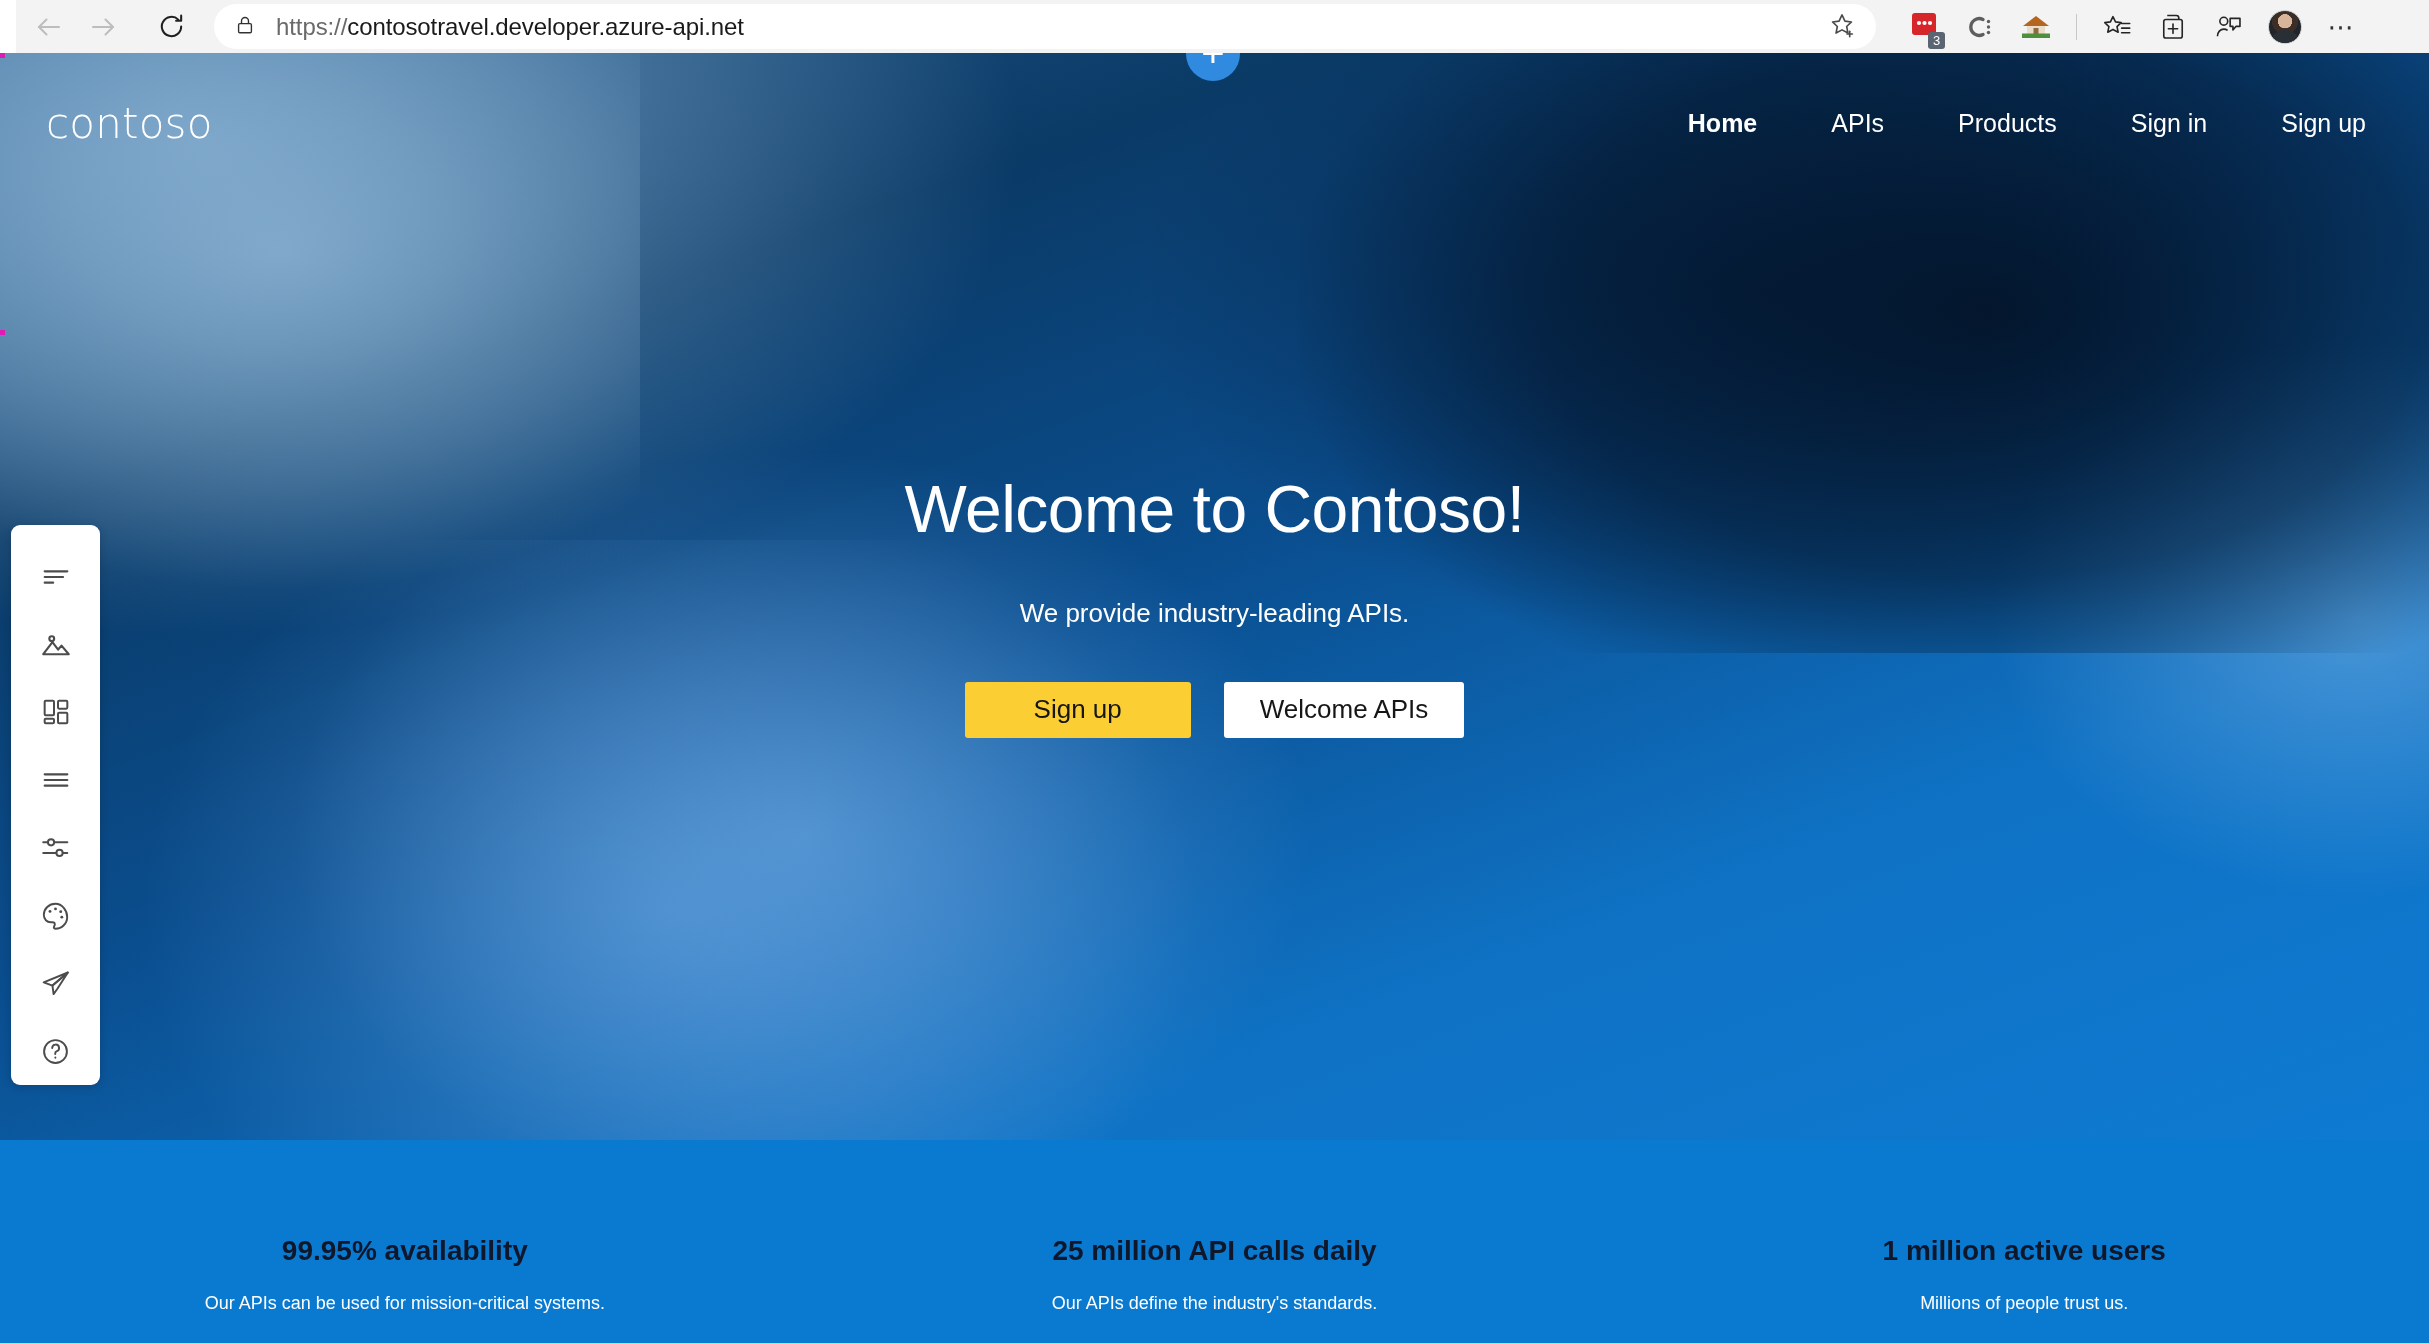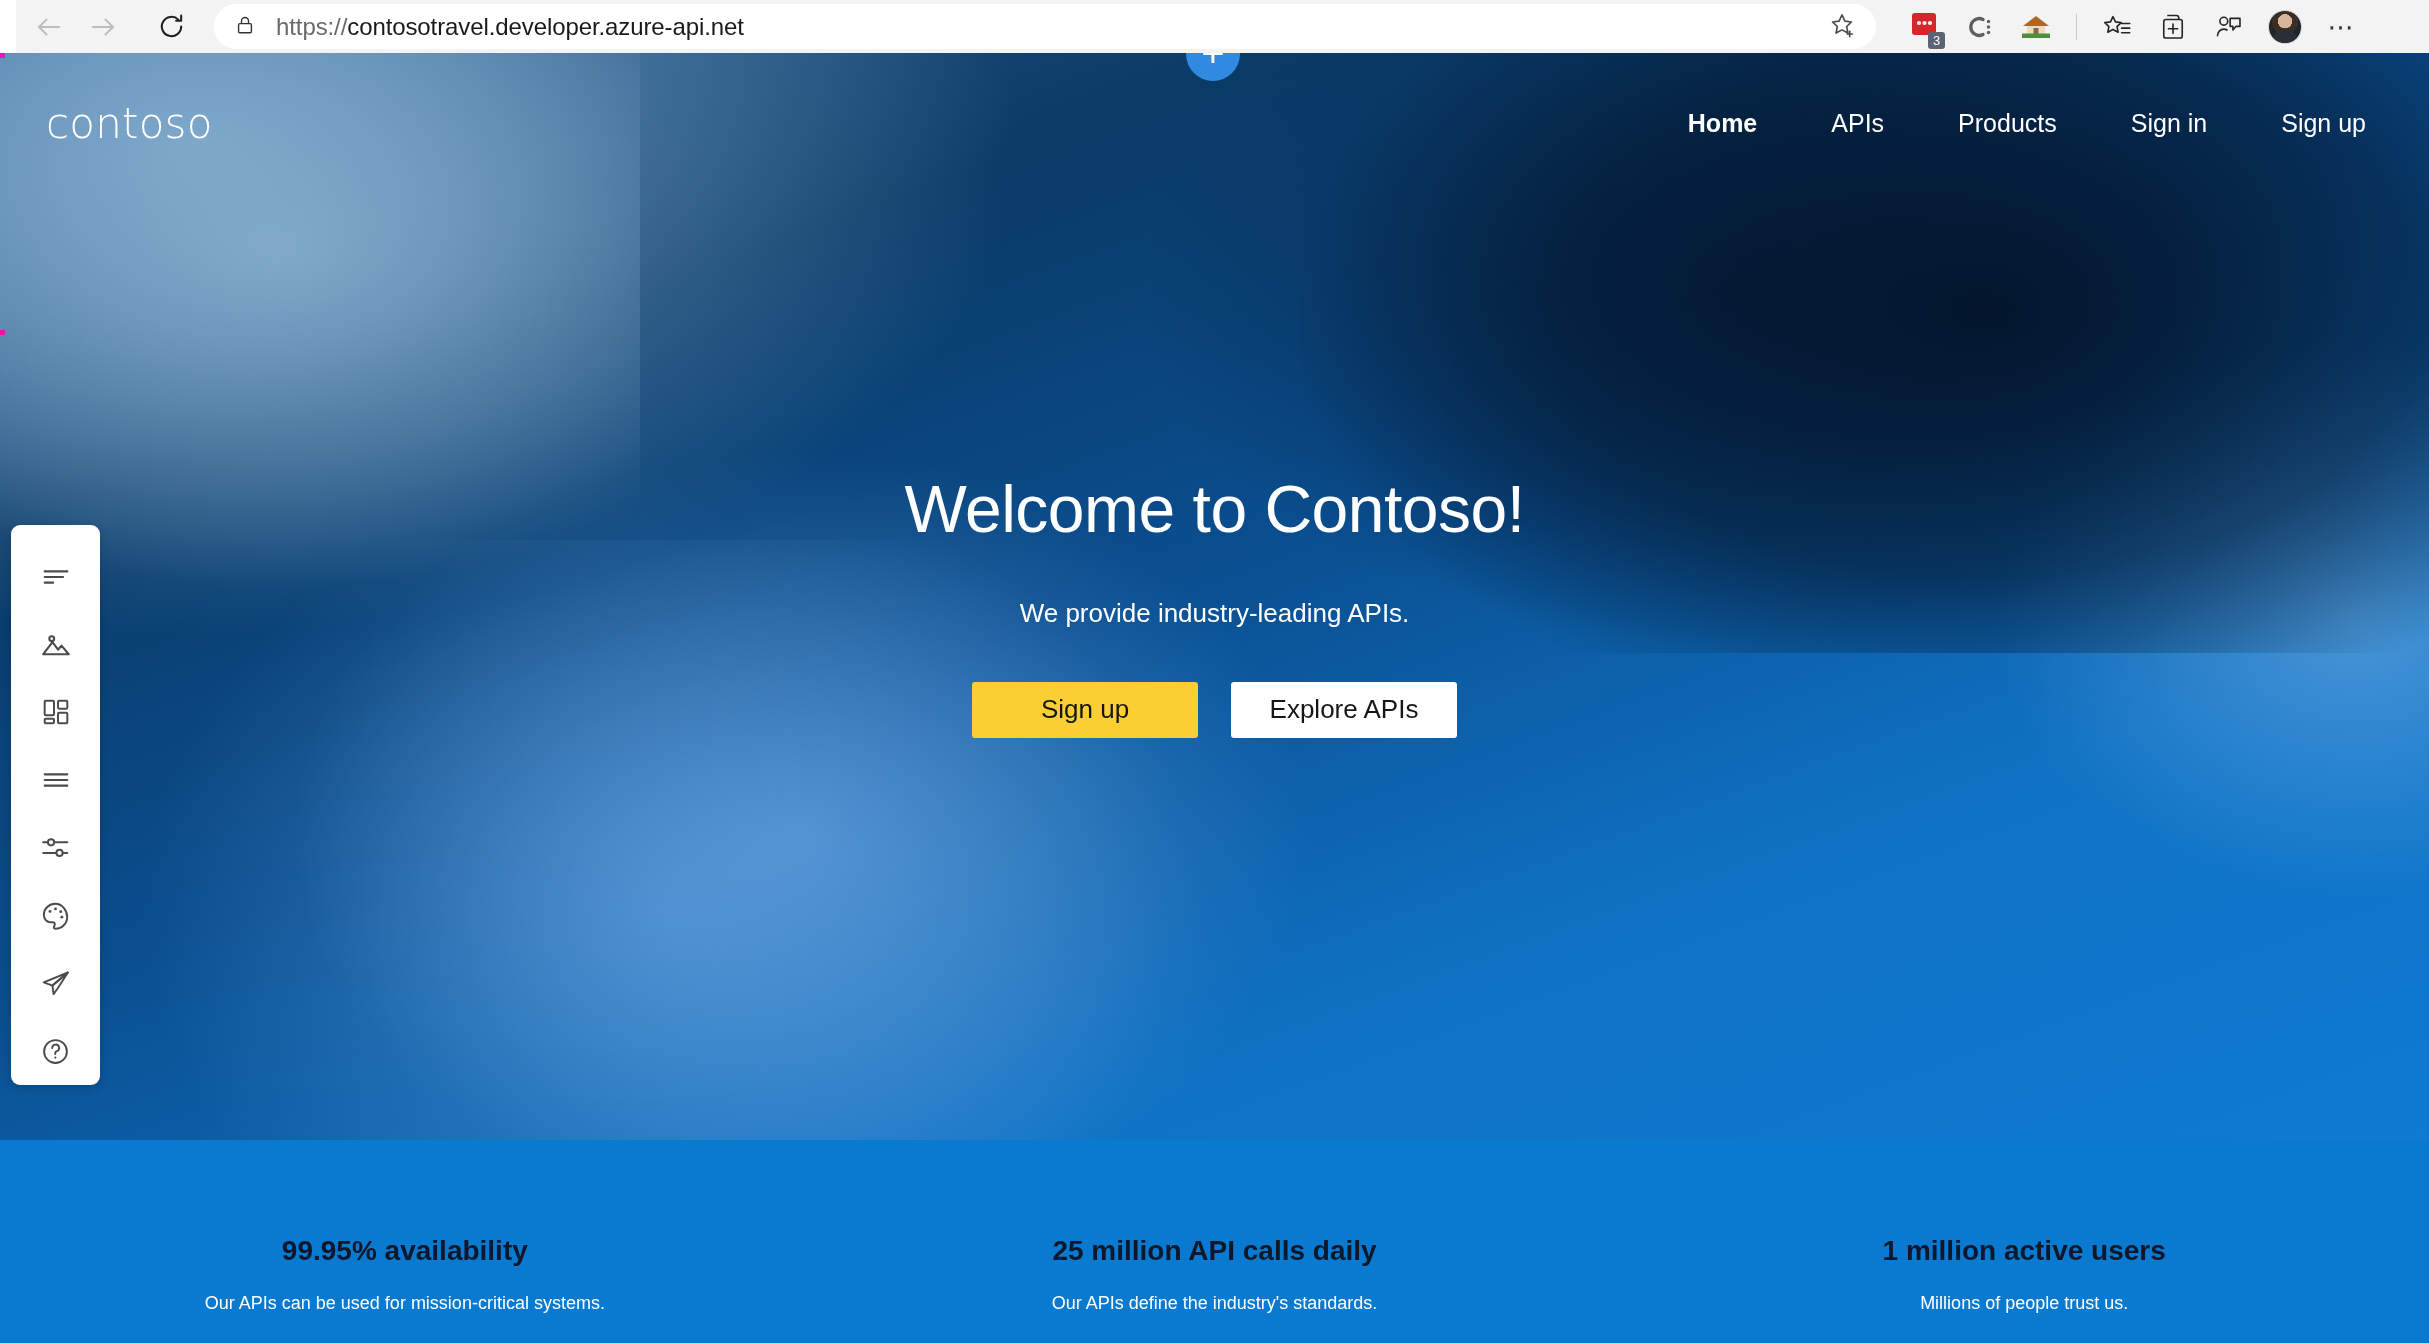--- a/index.html
+++ b/index.html
@@ -345,21 +345,21 @@
         <a class="nav-link" href="#">Sign in</a>
         <a class="nav-link" href="#">Sign up</a>
       </nav>
     </div>
 
     <div id="hero-content">
       <h1 id="hero-title">Welcome to Contoso!</h1>
       <p id="hero-subtitle">We provide industry-leading APIs.</p>
       <div id="hero-buttons">
         <button class="hero-btn" id="signup-cta">Sign up</button>
-        <button class="hero-btn" id="explore-apis-cta">Explore APIs</button>
+        <button class="hero-btn" id="explore-apis-cta">Welcome APIs</button>
       </div>
     </div>
   </div>
 
   <div id="stats-band">
     <div class="stat">
       <div class="stat-title">99.95% availability</div>
       <div class="stat-sub">Our APIs can be used for mission-critical systems.</div>
     </div>
     <div class="stat">

